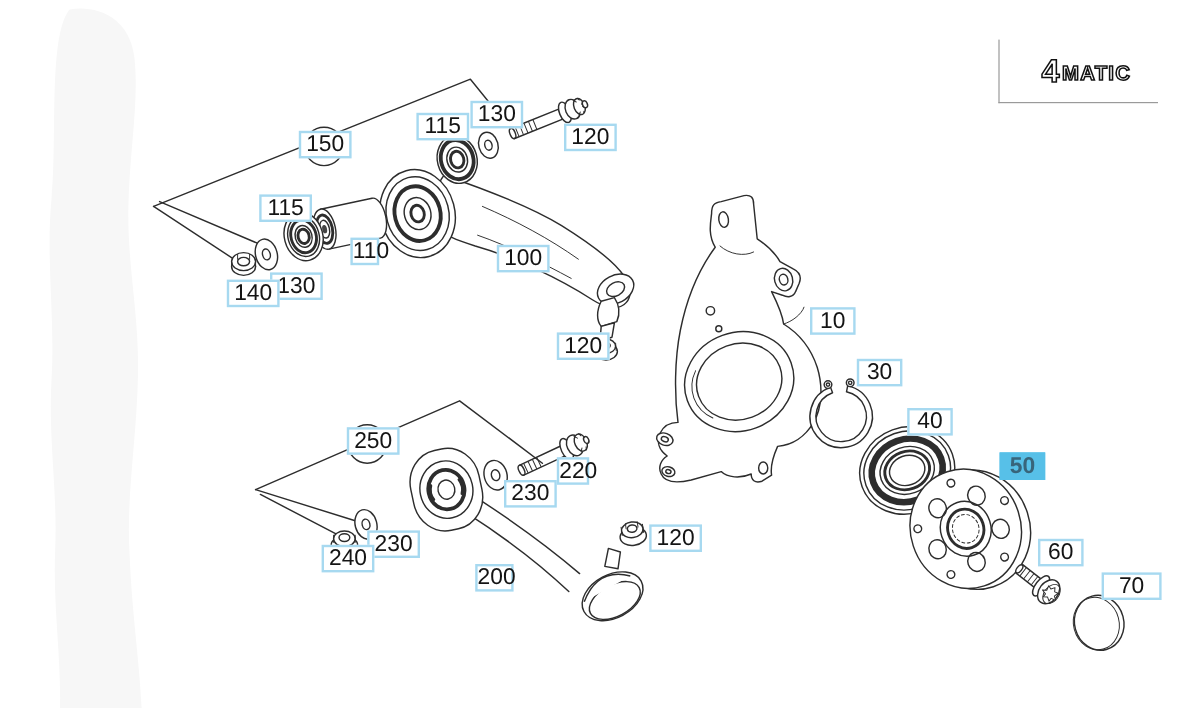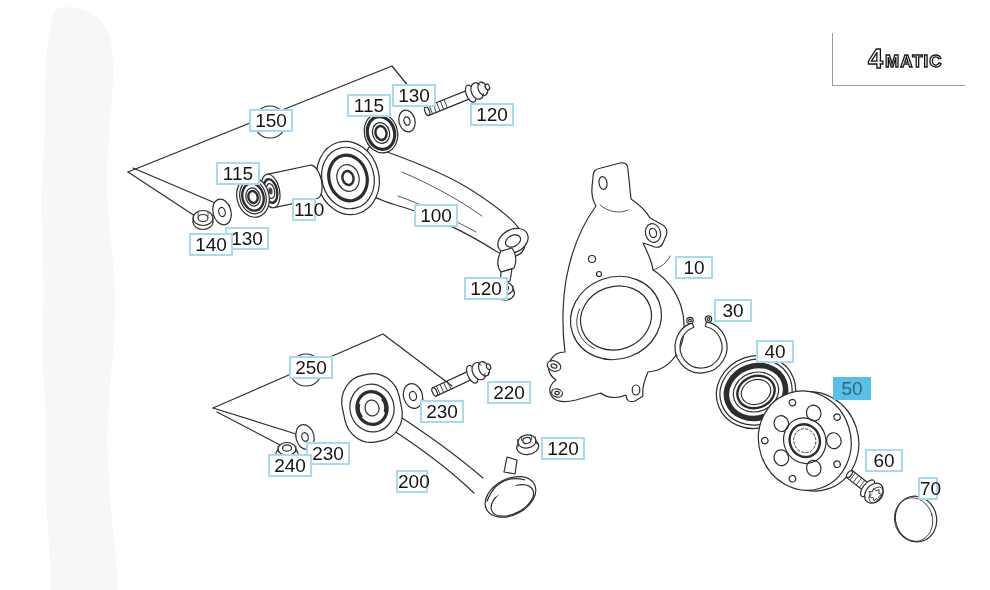--- a/index.html
+++ b/index.html
@@ -10,21 +10,21 @@
   .s  {stroke:#2d2d2d;stroke-width:1.2;fill:none;stroke-linecap:round;stroke-linejoin:round;}
   .sf {stroke:#2d2d2d;stroke-width:1.2;fill:#fff;stroke-linejoin:round;}
   .thin {stroke-width:0.8;}
   .mid  {stroke-width:2.4;}
   .thick{stroke-width:3.2;}
   .band {stroke-width:5.5;}
   
   .callout{position:absolute;height:23px;box-sizing:border-box;background:#fff;
            border:2px solid #a7d9f0;color:#141414;font-size:19px;line-height:19px;
            text-align:center;padding-top:0px;cursor:pointer;}
-  .callout.hl{background:#57c0e8;border-color:#57c0e8;color:#38657b;}
+  .callout.hl{background:#57c0e8;border-color:#57c0e8;color:#38657b;font-weight:bold;}
   
   .badge{position:absolute;left:832px;top:33px;width:121px;height:52px;
          border-left:1px solid #9a9a9a;border-bottom:1px solid #9a9a9a;padding-left:11px;}
 </style>
 </head>
 <body>
 
 <div id="stage">
 
 <svg id="art" width="990" height="590" viewBox="0 0 990 590">
@@ -277,23 +277,23 @@
 <div class="callout" style="left:292px;top:198px;width:24px">110</div>
 <div class="callout" style="left:414px;top:204px;width:44px">100</div>
 <div class="callout" style="left:225px;top:227px;width:44px">130</div>
 <div class="callout" style="left:189px;top:233px;width:44px">140</div>
 <div class="callout" style="left:464px;top:277px;width:44px">120</div>
 <div class="callout" style="left:675px;top:256px;width:38px">10</div>
 <div class="callout" style="left:714px;top:299px;width:38px">30</div>
 <div class="callout" style="left:756px;top:340px;width:38px">40</div>
 <div class="callout hl" style="left:833px;top:377px;width:38px">50</div>
 <div class="callout" style="left:865px;top:449px;width:38px">60</div>
-<div class="callout" style="left:918px;top:477px;width:20px">70</div>
+<div class="callout" style="left:918px;top:477px;width:50px">70</div>
 <div class="callout" style="left:289px;top:356px;width:44px">250</div>
-<div class="callout" style="left:487px;top:381px;width:44px">220</div>
+<div class="callout" style="left:464px;top:381px;width:27px">220</div>
 <div class="callout" style="left:420px;top:400px;width:44px">230</div>
 <div class="callout" style="left:306px;top:442px;width:44px">230</div>
 <div class="callout" style="left:268px;top:454px;width:44px">240</div>
 <div class="callout" style="left:396px;top:470px;width:32px">200</div>
 <div class="callout" style="left:541px;top:437px;width:44px">120</div>
 
 <div class="badge">
   <svg width="121" height="52" viewBox="0 0 121 52">
     <text x="24" y="35" font-family="Liberation Sans, sans-serif" font-weight="bold" fill="#ffffff" stroke="#111111" stroke-width="1.3" letter-spacing="1">
       <tspan font-size="27">4</tspan><tspan font-size="17" dy="-1" dx="1">MATIC</tspan>

